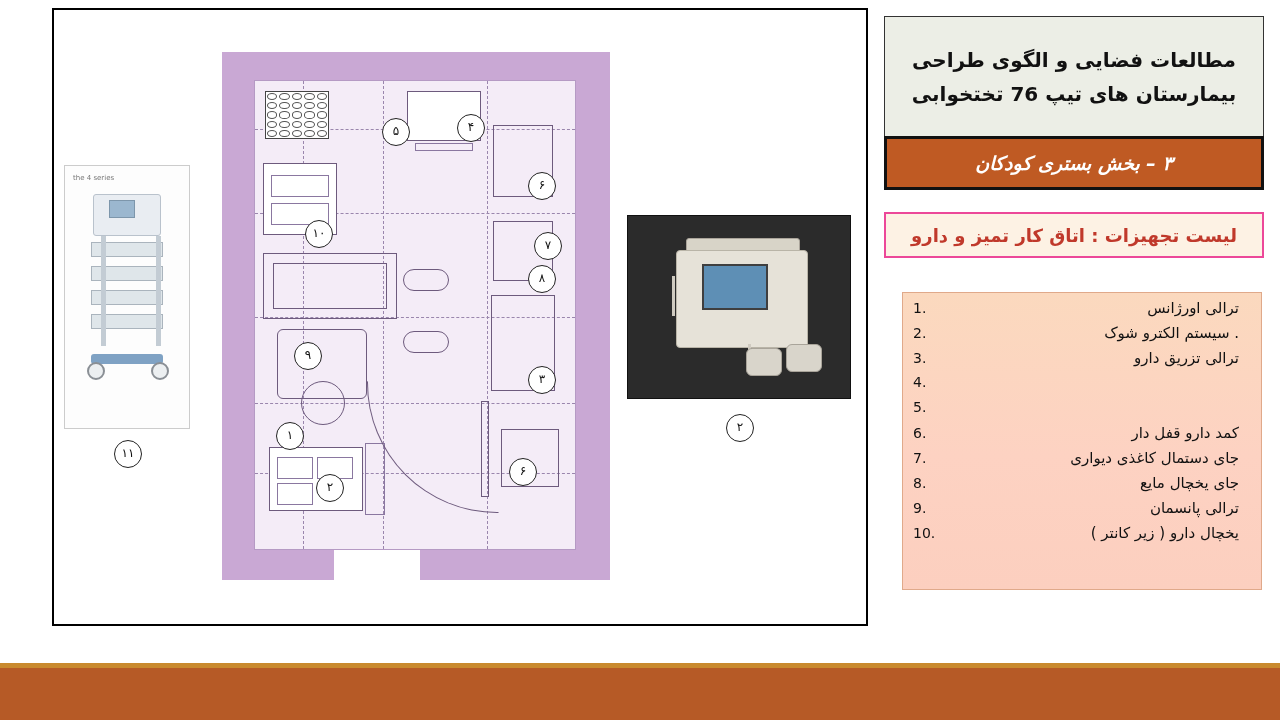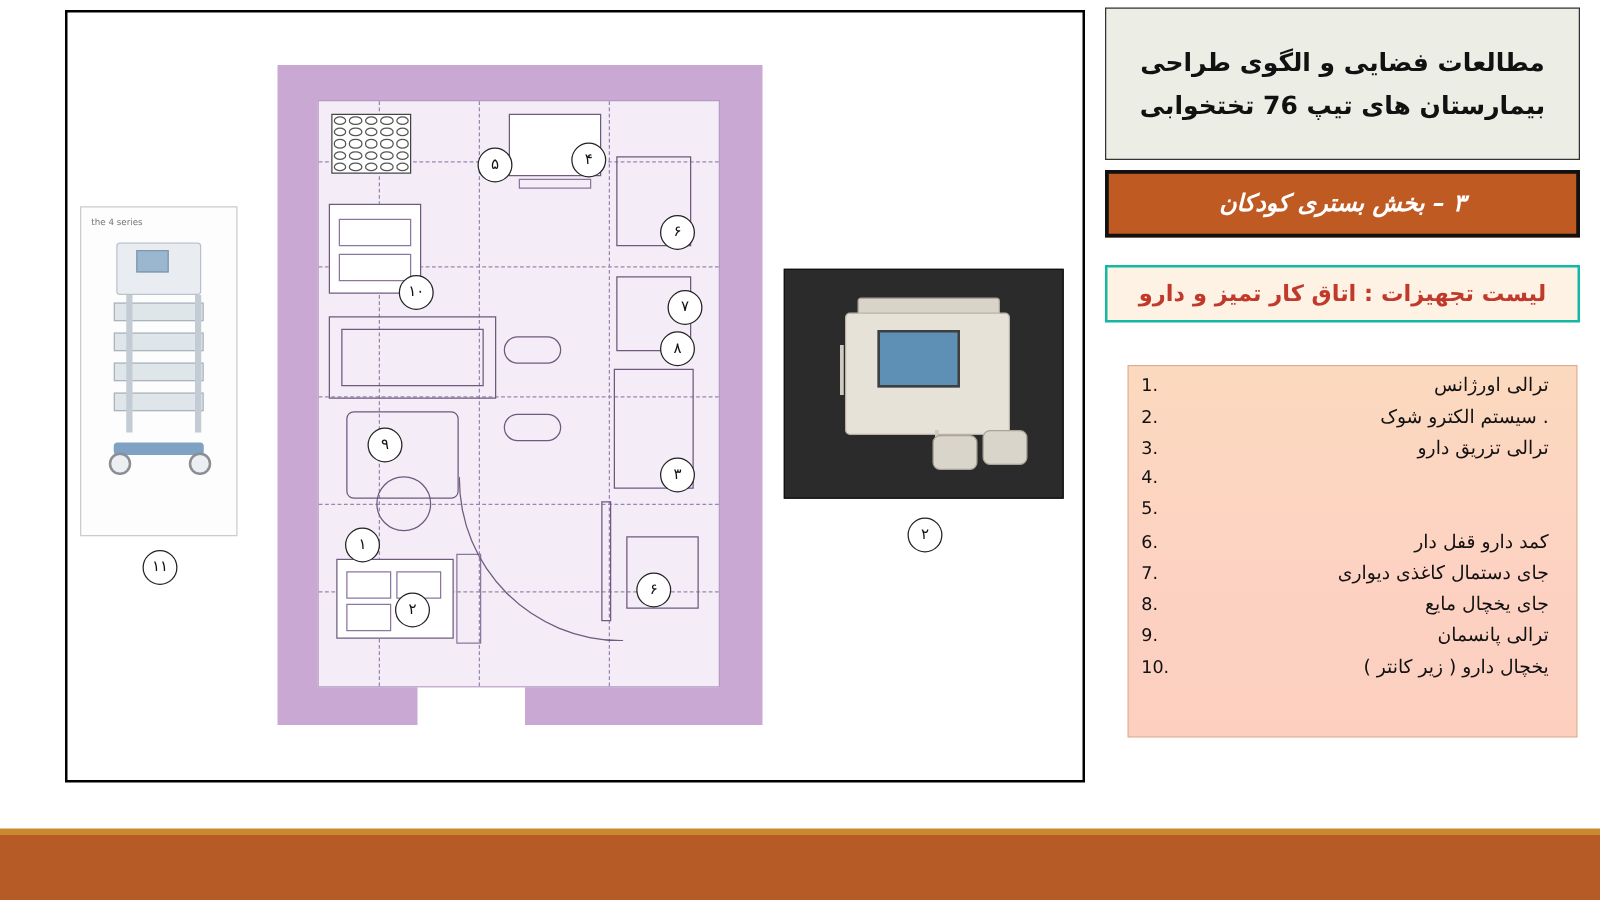--- a/index.html
+++ b/index.html
@@ -230,21 +230,21 @@
   .cablewire {
     position: absolute;
     border-left: 3px solid #cfcac0;
     height: 40px;
   }
 
   
   .title-box {
     position: absolute;
     left: 884px;
-    top: 6px;
+    top: 16px;
     width: 380px;
     height: 122px;
     background: #eceee6;
     border: 1px solid #333333;
     box-sizing: border-box;
     display: flex;
     flex-direction: column;
     align-items: center;
     justify-content: center;
     gap: 10px;
@@ -276,21 +276,21 @@
     font-style: italic;
   }
 
   .list-title-box {
     position: absolute;
     left: 884px;
     top: 212px;
     width: 380px;
     height: 46px;
     background: #fdf2e4;
-    border: 2px solid #14b8a6;
+    border: 2px solid #ec4899;
     box-sizing: border-box;
     display: flex;
     align-items: center;
     justify-content: center;
   }
   .list-title-box .txt {
     color: #c0392b;
     font-size: 18px;
     font-weight: bold;
   }
@@ -442,21 +442,21 @@
       <div class="fx" style="left:226px; top:320px; width:8px; height:96px; border-color:#6d5a7d;"></div>
     </div>
     <div class="room-gap"></div>
   </div>
 
   <div class="circle-lbl" style="left:328px; top:108px;">۵</div>
   <div class="circle-lbl" style="left:403px; top:104px;">۴</div>
   <div class="circle-lbl" style="left:474px; top:162px;">۶</div>
   <div class="circle-lbl" style="left:480px; top:222px;">۷</div>
   <div class="circle-lbl" style="left:474px; top:255px;">۸</div>
-  <div class="circle-lbl" style="left:265px; top:210px;">۱۰</div>
+  <div class="circle-lbl" style="left:251px; top:210px;">۱۰</div>
   <div class="circle-lbl" style="left:240px; top:332px;">۹</div>
   <div class="circle-lbl" style="left:474px; top:356px;">۳</div>
   <div class="circle-lbl" style="left:222px; top:412px;">۱</div>
   <div class="circle-lbl" style="left:262px; top:464px;">۲</div>
   <div class="circle-lbl" style="left:455px; top:448px;">۶</div>
 </div>
 
 <div class="title-box">
   <div class="line">مطالعات فضایی و الگوی طراحی</div>
   <div class="line">بیمارستان های تیپ 76 تختخوابی</div>

